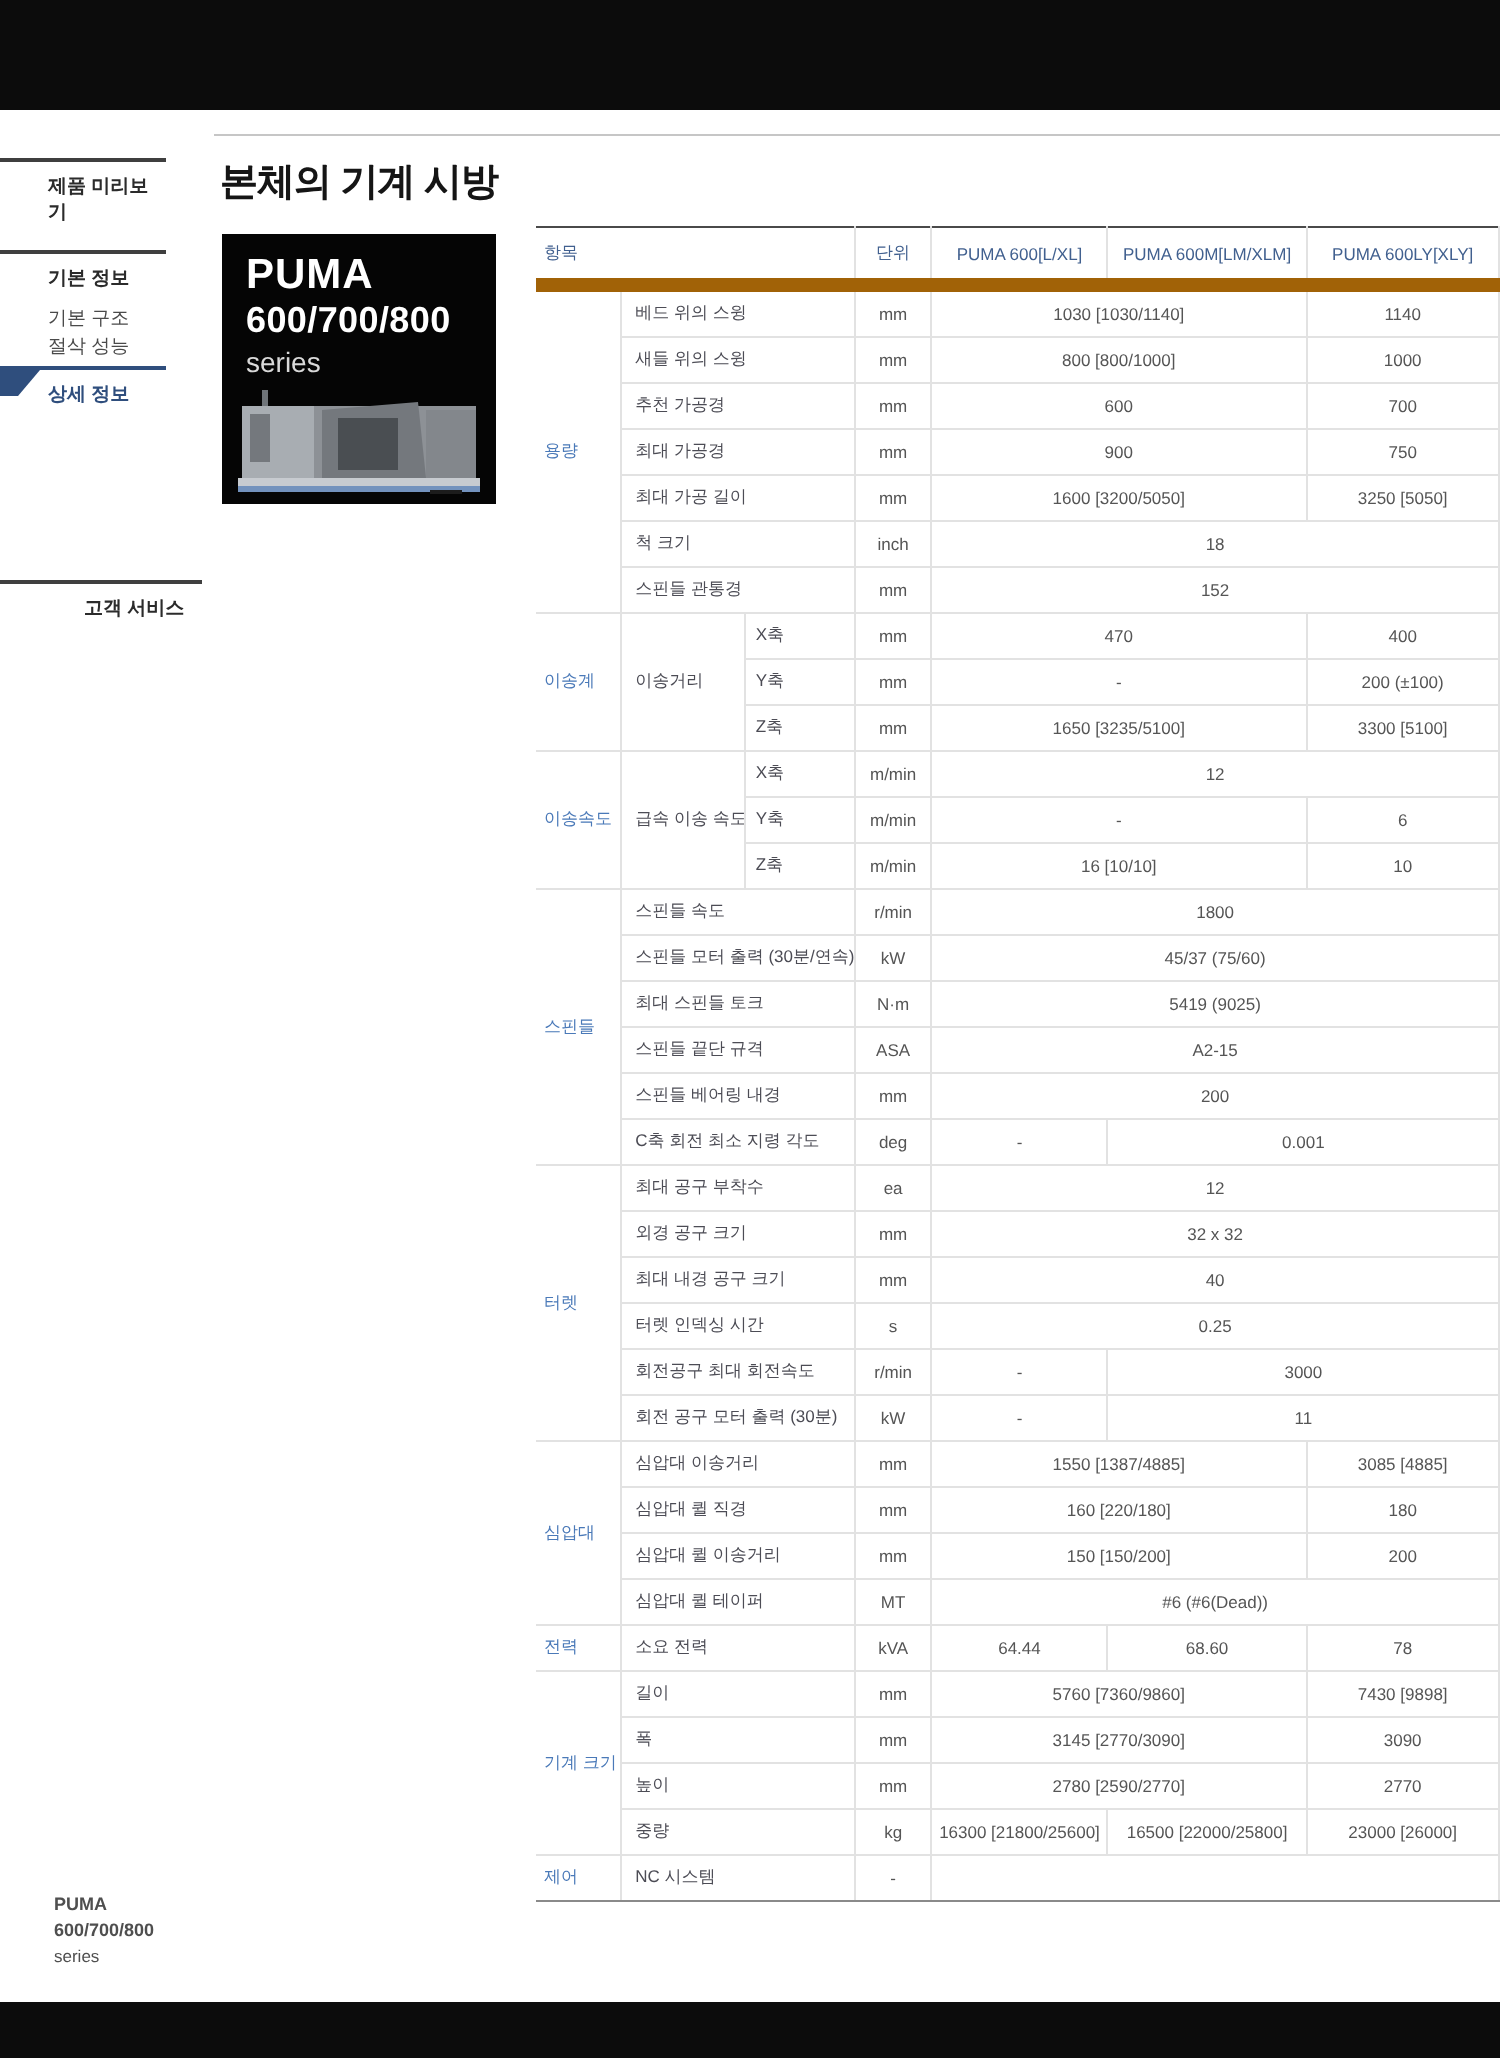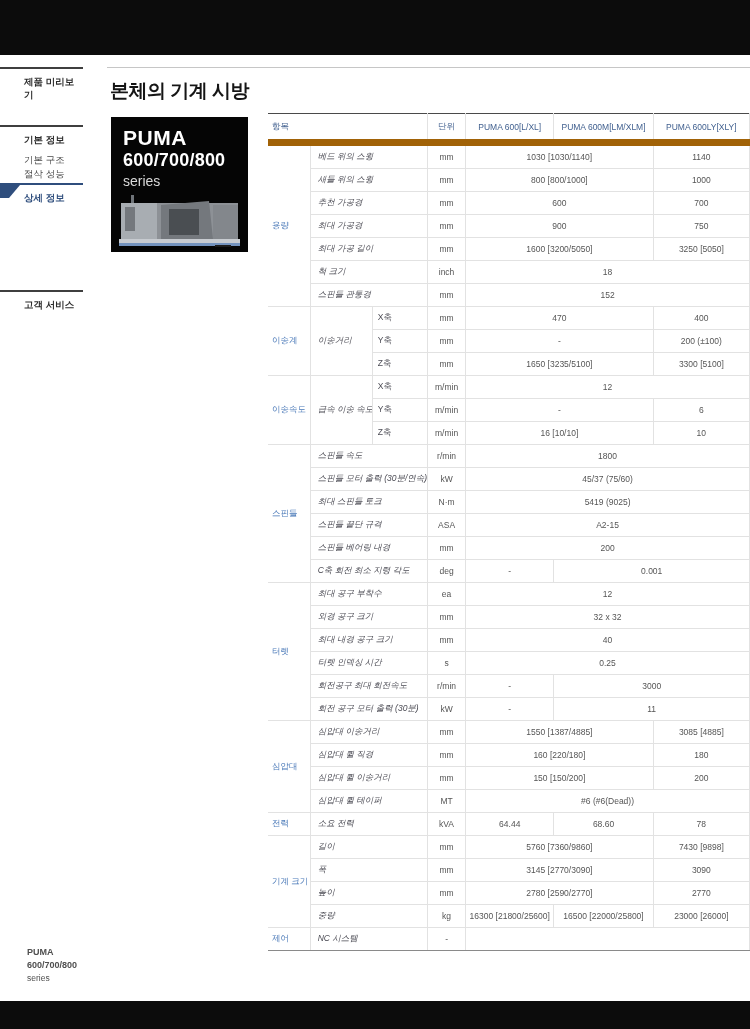--- a/index.html
+++ b/index.html
@@ -33,52 +33,52 @@
 
   
   table.spec{position:absolute;left:268px;top:113px;width:482px;border-collapse:collapse;
              table-layout:fixed;font-size:8.5px;color:#555;}
   .spec th,.spec td{border:1px solid #e2e2e2;font-weight:normal;white-space:nowrap;overflow:hidden;padding:0;}
   .spec thead th{height:25px;color:#41608f;border-top:1px solid #4a4a4a;border-bottom:7px solid #a16207;text-align:center;}
   .spec th.h-item{text-align:left;padding-left:4px;border-left:none;}
   .spec th.h-model{border-left:1px solid #dcdcdc;}
   .spec tbody td{height:22px;text-align:center;}
   .spec td.gcell{text-align:left;padding-left:4px;color:#4a79b8;border-left:none;vertical-align:middle;}
-  .spec td.gname,.spec td.sub{text-align:left;padding-left:7px;color:#4c4c55;font-style:italic;}
+  .spec td.gname,.spec td.sub{text-align:left;padding-left:7px;color:#4c4c55;}
   .spec td.axis{text-align:left;padding-left:5px;color:#4c4c55;}
   .spec tr.gfirst td{border-top:1px solid #9c9c9c;}
   .spec tbody tr.last td{border-bottom:1px solid #8a8a8a;}
 
   
   .footer-model{position:absolute;left:27px;top:946px;font-size:9px;color:#4f4f4f;line-height:13px;}
   .footer-model .f1,.footer-model .f2{font-weight:bold;}
   .footer-model .f3{font-size:8.5px;}
 </style>
 </head>
 <body>
 
 <div class="page">
   <div class="bar-top"></div>
 
   <div class="sidebar">
-      <div class="side-section" style="top: 0px;">
+      <div class="side-section" style="top: 12px;">
         <div class="side-header">제품 미리보기</div>
       </div>
       <div class="side-section" style="top: 58px;">
         <div class="side-header">기본 정보</div>
         <div class="side-items">
           <div class="side-item">기본 구조</div>
           <div class="side-item">절삭 성능</div>
         </div>
       </div>
       <div class="side-section active" style="top: 116px;">
         <span class="wedge"></span>
         <div class="side-header">상세 정보</div>
       </div>
-      <div class="side-section" style="top: 223px;">
+      <div class="side-section" style="top: 223px; padding-left: 18px;">
         <div class="side-header">고객 서비스</div>
       </div>
     </div>
 
   <div class="content-rule"></div>
   <div class="page-title">본체의 기계 시방</div>
 
   <div class="badge">
     <div class="b1">PUMA</div>
     <div class="b2">600/700/800</div>

